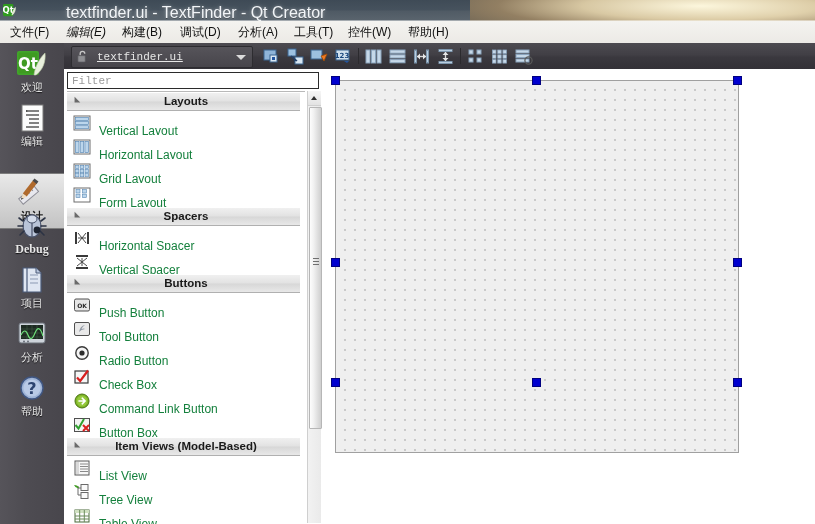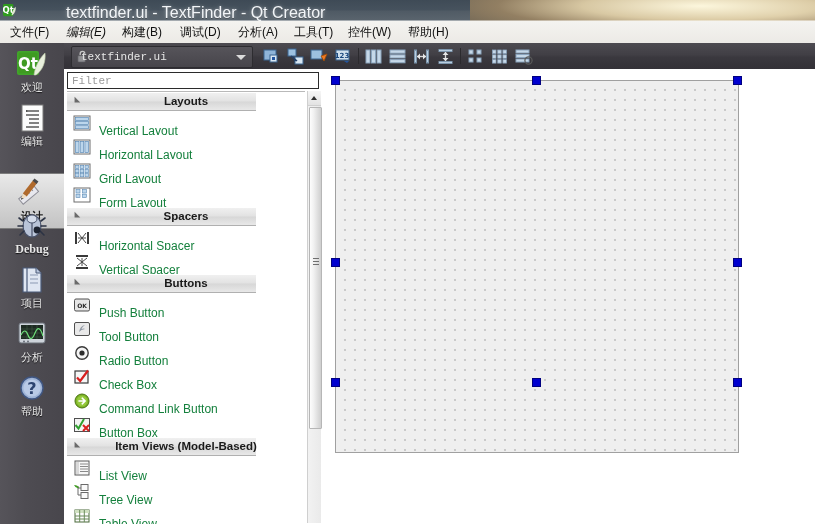--- a/index.html
+++ b/index.html
@@ -73,22 +73,22 @@
     background:linear-gradient(to bottom,#4d4b51 0%,#413f45 45%,#3a383e 55%,#333137 100%);
     border-bottom:1px solid #242328;
   }
   .filecombo{
     position:absolute;left:7px;top:3px;width:180px;height:20px;
     background:linear-gradient(to bottom,#56545a 0%,#47454b 100%);
     border:1px solid #2d2c30;border-radius:2px;cursor:default;
   }
   .fc-lock{position:absolute;left:4px;top:3px;width:13px;height:14px;}
   .fc-txt{
-    position:absolute;left:9px;top:2px;height:16px;line-height:16px;
-    font-size:11px;color:#e6e6e6;font-family:"Liberation Mono",monospace;
+    position:absolute;left:25px;top:2px;height:16px;line-height:16px;
+    font-size:11px;color:#e6e6e6;font-family:"Liberation Mono",monospace;text-decoration:underline;
   }
   .fc-arrow{
     position:absolute;right:6px;top:8px;width:0;height:0;
     border-left:5px solid transparent;border-right:5px solid transparent;border-top:5px solid #dcdcdc;
   }
   .tbtn{position:absolute;top:4px;width:19px;height:19px;cursor:default;}
   .tbsep{position:absolute;top:5px;width:1px;height:16px;background:#2b2a2e;}
 
   
   .widgetbox{
@@ -101,21 +101,21 @@
   }
   .filterbox .ph{
     position:absolute;left:4px;top:1px;height:15px;line-height:15px;
     font-size:11px;color:#9a9a9a;font-family:"Liberation Mono",monospace;
   }
   .wlist{
     position:absolute;left:3px;top:22px;width:238px;height:432px;overflow:hidden;
     border-top:1px solid #b9b9b9;
   }
   .wsec{
-    position:relative;height:17px;width:189px;
+    position:relative;height:17px;width:233px;
     background:linear-gradient(to bottom,#f0f0f0 0%,#e2e2e2 48%,#d7d7d7 52%,#e8e8e8 100%);
     border-top:1px solid #ffffff;border-bottom:1px solid #b0b0b0;
   }
   .wsec .tri{
     position:absolute;left:5px;top:6px;width:0;height:0;
     border-top:4px solid #6a6a6a;border-right:4px solid transparent;border-left:4px solid transparent;
     transform:rotate(45deg);
   }
   .wsec .lab{
     position:absolute;left:0;top:0;width:238px;height:17px;line-height:17px;

